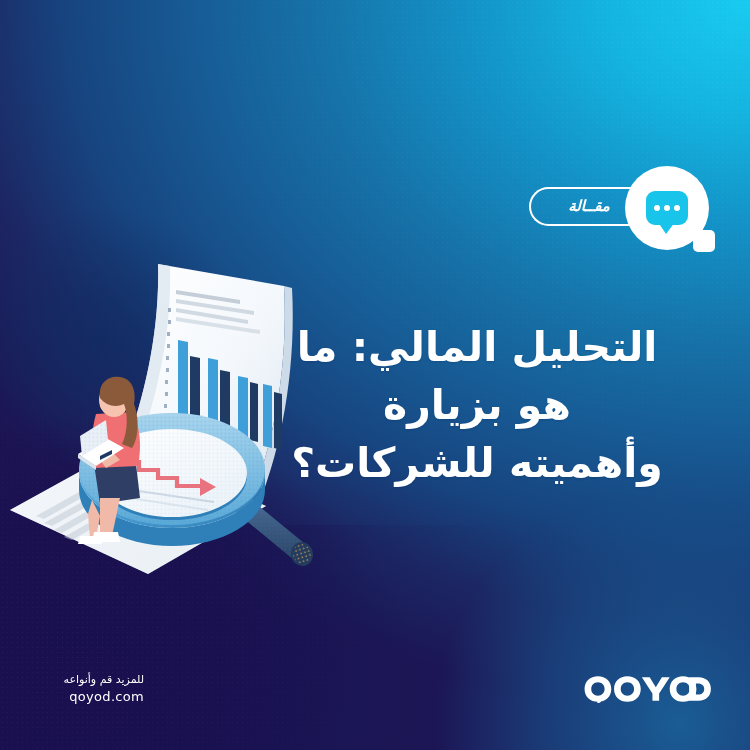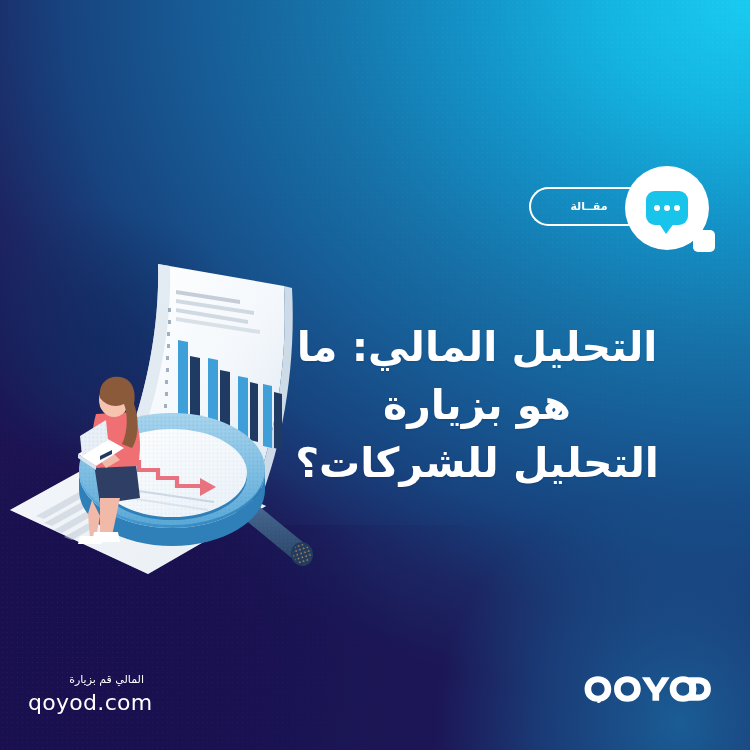--- a/index.html
+++ b/index.html
@@ -70,26 +70,27 @@
   }
   .badge-pill::after {
     content:""; position:absolute; right:-2px; top:-2px; bottom:-2px; width:26px;
     border:2px solid #fff; border-left:none;
     border-radius:0 20px 20px 0;
     -webkit-mask-image:linear-gradient(90deg,#000 0 38%, transparent 38%);
             mask-image:linear-gradient(90deg,#000 0 38%, transparent 38%);
   }
   .badge-label {
     color:#ffffff;
-    font-size:11px;
+    font-size:15px;
     font-weight:700;
     letter-spacing:1px;
     direction:rtl;
     line-height:1;
     padding-right:4px;
+    font-style:italic;
   }
   .badge-circle {
     position:absolute; left:96px; top:0;
     width:84px; height:84px;
     border-radius:50%;
     background:#ffffff;
     display:flex; align-items:center; justify-content:center;
   }
   .badge-sq {
     position:absolute; left:164px; top:64px;
@@ -140,21 +141,21 @@
 
   
   .footer-left {
     position:absolute; left:28px; top:672px;
     text-align:right; direction:rtl; width:116px;
   }
   .footer-left .more {
     color:#ffffff; font-size:11px; font-weight:400; line-height:1.5; letter-spacing:.2px;
   }
   .footer-left .site {
-    color:#ffffff; font-size:22px; font-weight:400; line-height:1.25;
+    color:#ffffff; font-size:13px; font-weight:400; line-height:1.25;
     direction:ltr; text-align:right; letter-spacing:.3px;
   }
   .footer-logo {
     position:absolute; right:38px; top:672px;
     height:34px; display:flex; align-items:center;
   }
   .footer-logo svg { display:block; }
 </style>
 </head>
 <body>
@@ -181,21 +182,21 @@
           <i></i>
         </span>
       </div>
     </div>
     <div class="badge-sq"></div>
   </div>
 
   <div class="headline">
     <span class="ln">التحليل المالي: ما</span>
     <span class="ln">هو بزيارة</span>
-    <span class="ln">التحليل للشركات؟</span>
+    <span class="ln">وأهميته للشركات؟</span>
   </div>
 
   <div class="illo">
     <svg viewBox="0 0 330 330" width="330" height="330" xmlns="http://www.w3.org/2000/svg">
       <defs>
         <linearGradient id="paperG" x1="0" y1="0" x2="1" y2="1">
           <stop offset="0%" stop-color="#ffffff"></stop>
           <stop offset="55%" stop-color="#f4f8fc"></stop>
           <stop offset="100%" stop-color="#dde7f1"></stop>
         </linearGradient>
@@ -364,21 +365,21 @@
           <path d="M70 206 L88 218 L88 222 L70 210 Z" fill="#dbe3ec"></path>
           <path d="M72 188 L98 172 L100 192 L74 208 Z" fill="#e9eff6"></path>
           <path d="M72 188 L98 172 L100 192 L74 208 Z" fill="url(#dotw)" opacity="0.6"></path>
           <path d="M92 208 L104 202 L104 206 L92 212 Z" fill="#1f3a63"></path>
         </g>
       </g>
     </svg>
   </div>
 
   <div class="footer-left">
-    <div class="more">المالي قم بزيارة</div>
+    <div class="more">للمزيد قم وأنواعه</div>
     <div class="site">qoyod.com</div>
   </div>
 
   <div class="footer-logo">
     <svg viewBox="0 0 230 50" width="128" height="28" xmlns="http://www.w3.org/2000/svg" aria-label="QOYOD">
 
       <path d="M25 2 C11 2 1 11 1 25 C1 39 11 48 25 48 C39 48 49 39 49 25 C49 11 39 2 25 2 Z
                M25 13 C32 13 37 18 37 25 C37 32 32 37 25 37 C18 37 13 32 13 25 C13 18 18 13 25 13 Z" fill="#ffffff"></path>
       <path d="M22 38 L31 38 L31 45 C31 49 28 50 24 50 L24 47 C27 47 28 46 28 44 L22 44 Z" fill="#ffffff"></path>
 

